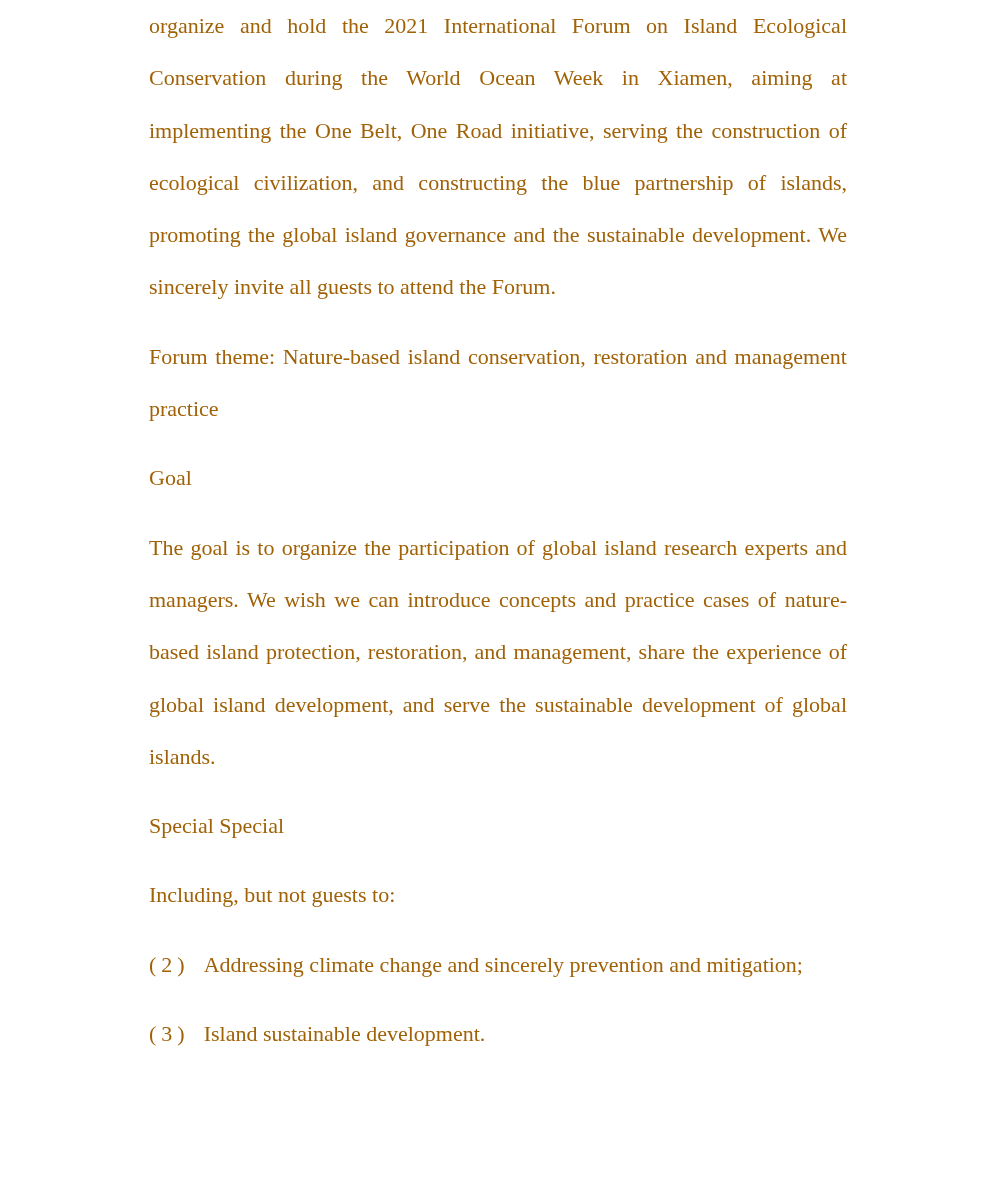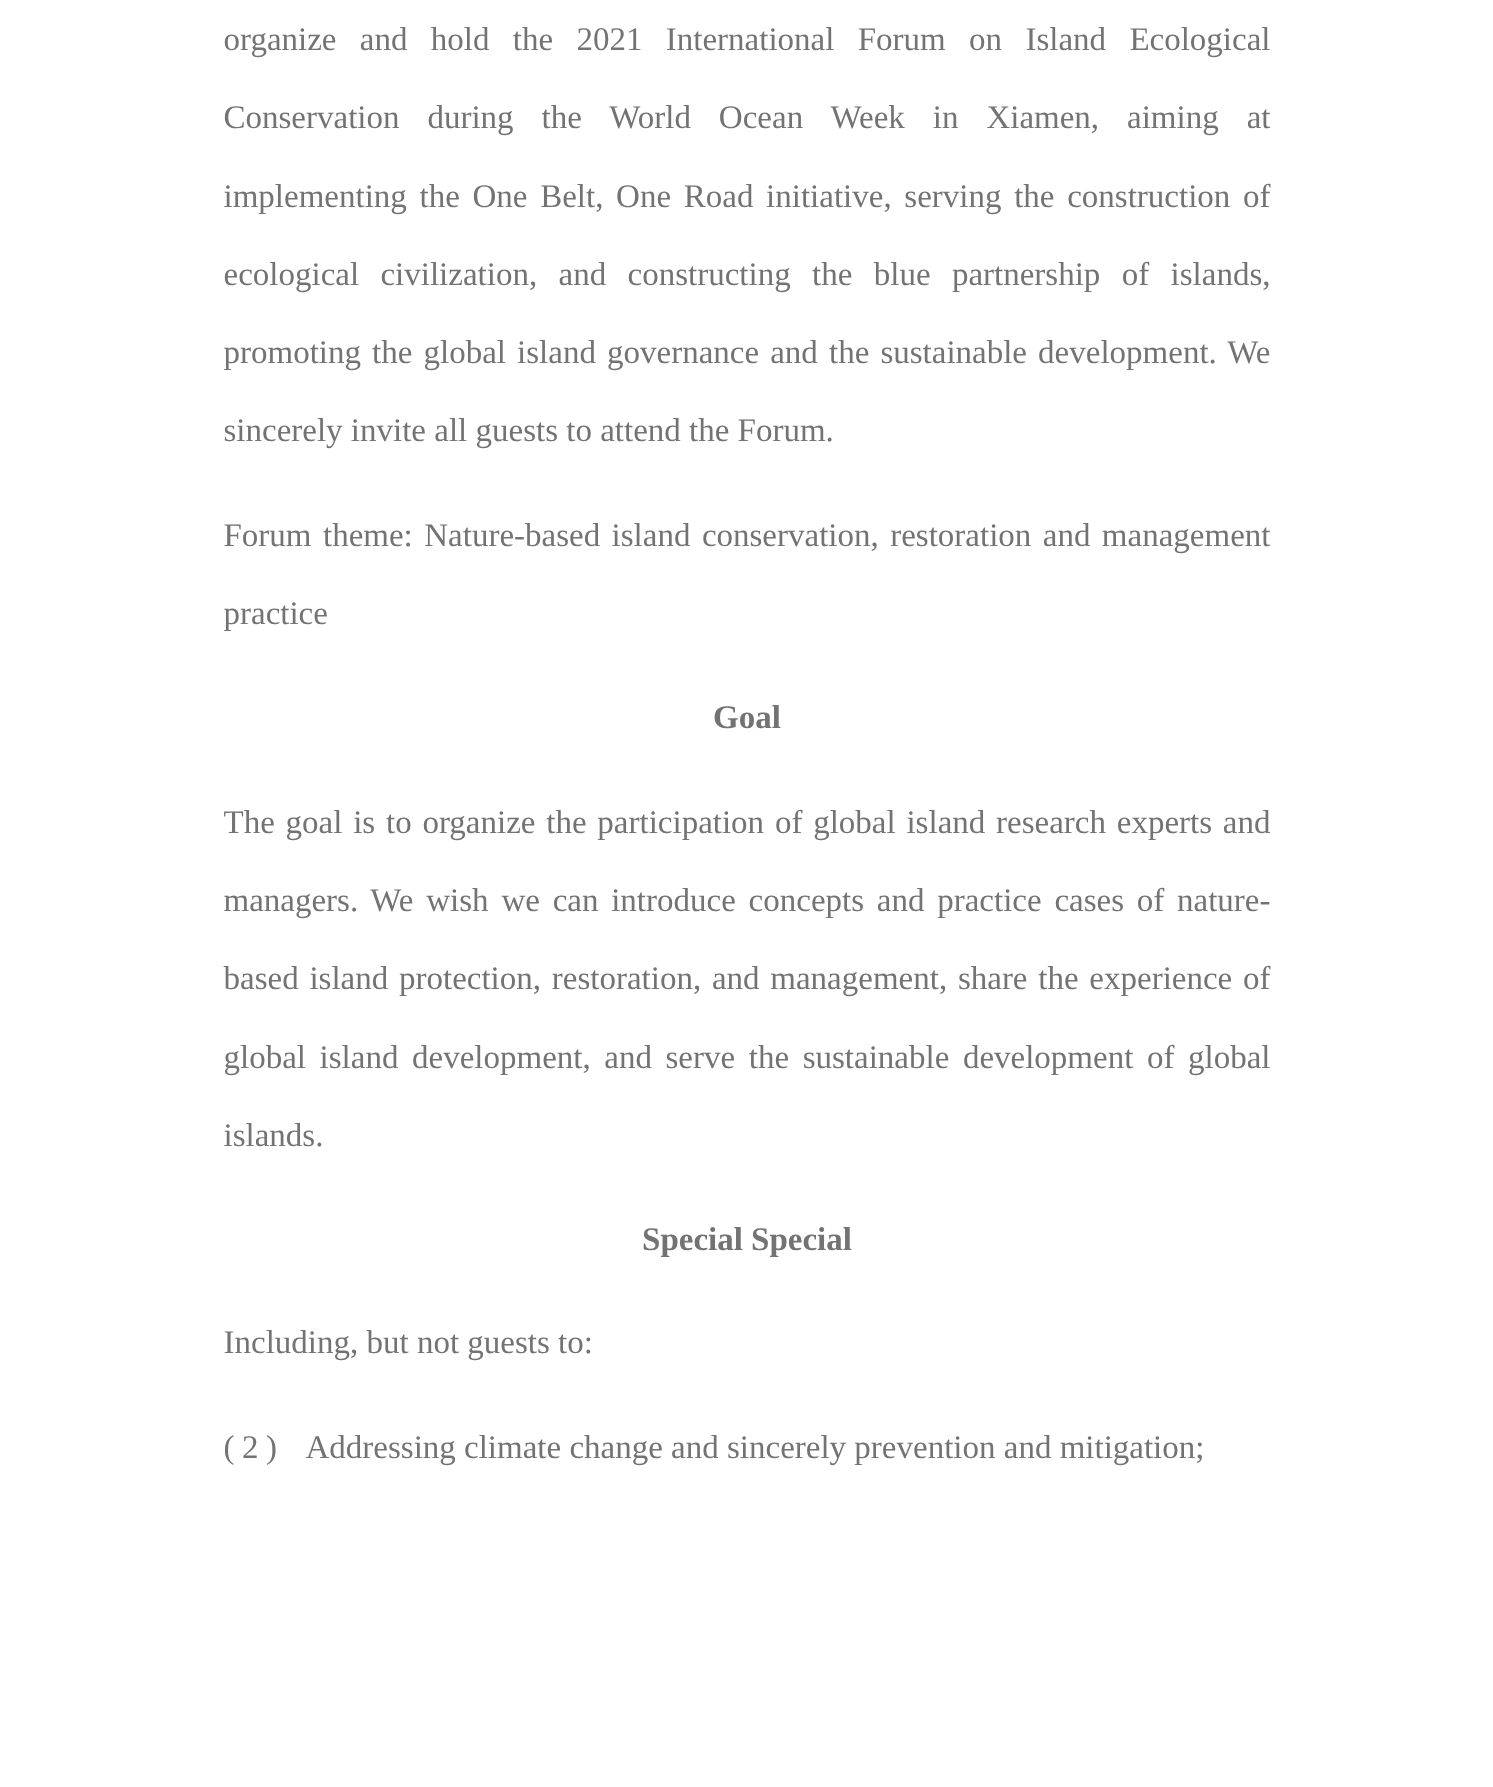--- a/index.html
+++ b/index.html
@@ -7,33 +7,33 @@
     padding: 0;
     background: #ffffff;
   }
   .page {
     position: relative;
     width: 995px;
     height: 1191px;
     box-sizing: border-box;
     padding: 0 148px 0 149px;
     background: #ffffff;
-    color: #737373;
+    color: #a16207;
     font-family: "Liberation Serif", "DejaVu Serif", serif;
     font-size: 22px;
     line-height: 52.3px;
     overflow: hidden;
   }
   .page p {
     margin: 0 0 17px 0;
     text-align: justify;
   }
   .page p.heading {
-    font-weight: bold;
-    text-align: center;
+    font-weight: normal;
+    text-align: left;
   }
   .bold {
     font-weight: normal;
   }
   .num {
     letter-spacing: 5px;
     margin-right: 14px;
     white-space: nowrap;
   }
 </style>
@@ -50,14 +50,15 @@
 
   <p class="body">The goal is to organize the participation of global island research experts and managers. We wish we can introduce concepts and practice cases of nature-based island protection, restoration, and management, share the experience of global island development, and serve the sustainable development of global islands.</p>
 
   <p class="heading">Special Special</p>
 
   <p class="body">Including, but not guests to:</p>
 
 
   <p class="body item"><span class="num">(2)</span><span>Addressing climate change and sincerely prevention and mitigation;</span></p>
 
+  <p class="body item"><span class="num">(3)</span><span>Island sustainable development.</span></p>
 
 </div>
 
 </body></html>

